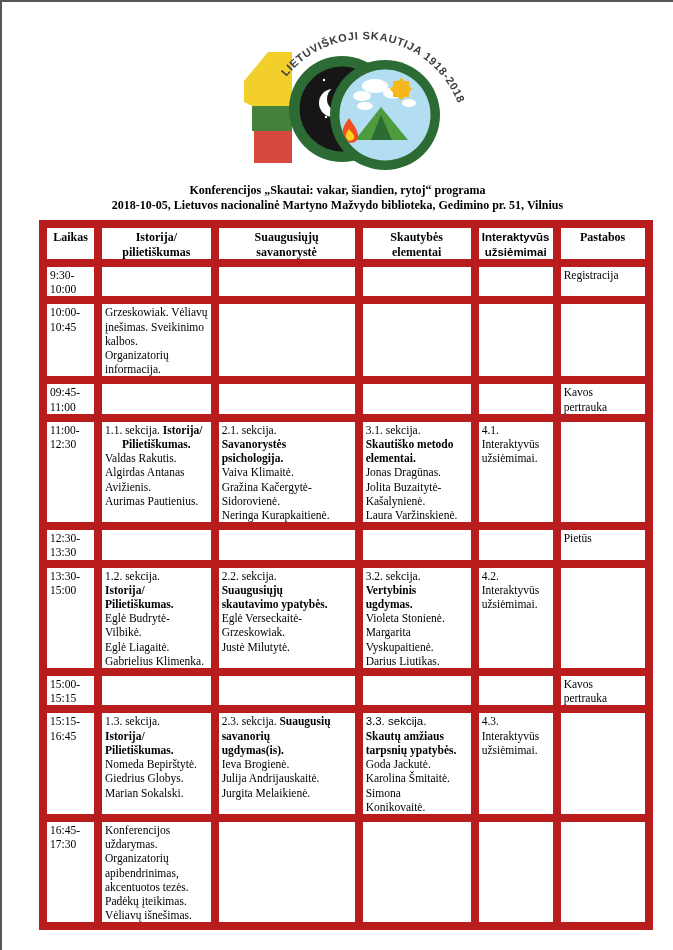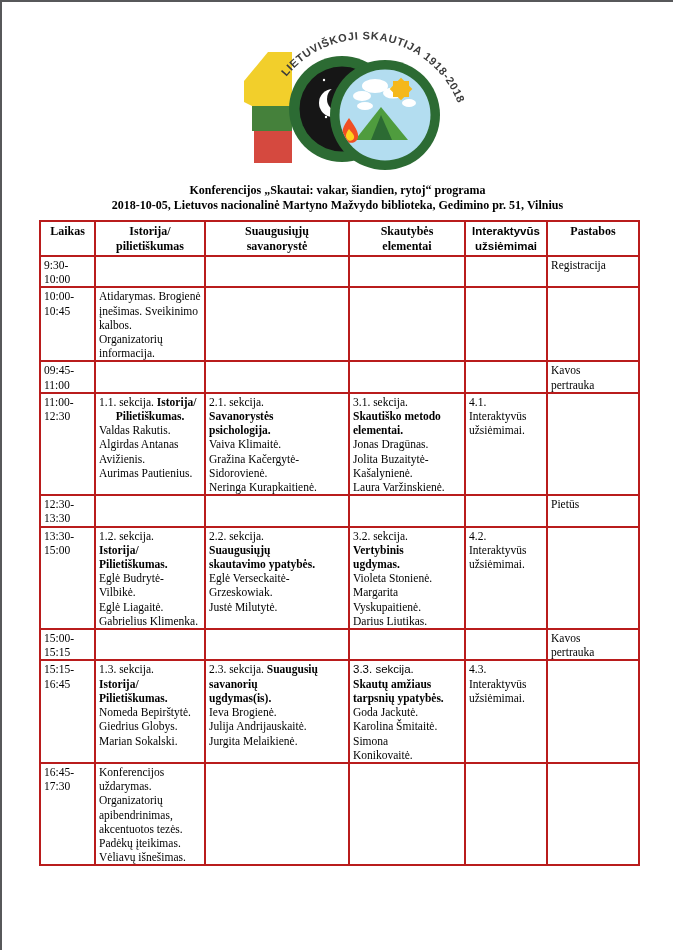--- a/index.html
+++ b/index.html
@@ -13,21 +13,21 @@
   .logo-svg{position:absolute;top:0;left:0;}
   .title{
     position:absolute;top:173px;left:0;width:100%;
     text-align:center;font-weight:bold;font-size:12px;line-height:15px;margin-top:8px;
   }
   table.schedule{
     position:absolute;top:218px;left:37px;
     border-collapse:collapse;table-layout:fixed;
   }
   .schedule th,.schedule td{
-    border:2px solid #b91c1c;vertical-align:top;
+    border:8px solid #b91c1c;vertical-align:top;
     padding:1px 3px 0 3px;overflow:hidden;
     font-size:11.5px;line-height:14.2px;text-align:left;font-weight:normal;
   }
   .schedule th{
     text-align:center;font-weight:bold;font-size:12px;line-height:14.5px;padding-top:2px;
   }
   .schedule th.sans{font-family:"Liberation Sans","DejaVu Sans",sans-serif;font-size:11.5px;}
   .ln{white-space:nowrap;}
   .ln .b{font-weight:bold;}
   .ln .sans{font-family:"Liberation Sans","DejaVu Sans",sans-serif;}
@@ -158,21 +158,21 @@
         <td>
           <div class="ln"><span>Registracija</span></div>
         </td>
       </tr>
       <tr style="height: 74px;">
         <td>
           <div class="ln"><span>10:00-</span></div>
           <div class="ln"><span>10:45</span></div>
         </td>
         <td>
-          <div class="ln"><span>Atidarymas. Brogienė</span></div>
+          <div class="ln"><span>Grzeskowiak. Vėliavų</span></div>
           <div class="ln"><span>įnešimas. Sveikinimo</span></div>
           <div class="ln"><span>kalbos.</span></div>
           <div class="ln"><span>Organizatorių</span></div>
           <div class="ln"><span>informacija.</span></div>
         </td>
         <td></td>
         <td></td>
         <td></td>
         <td></td>
       </tr>

